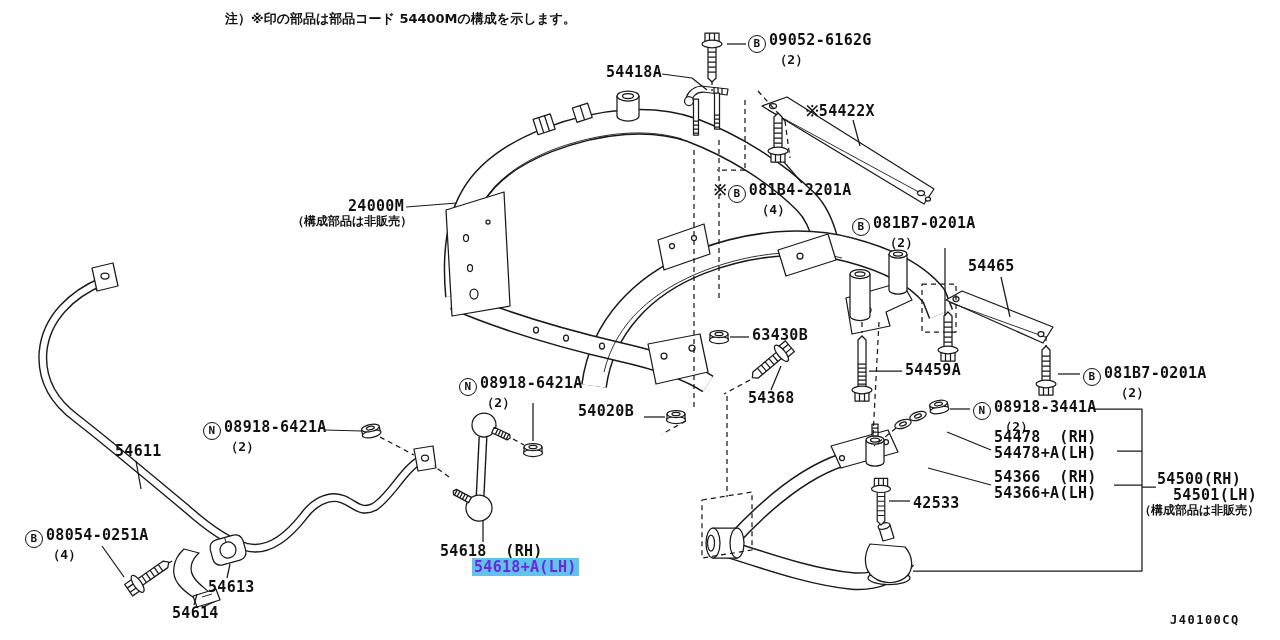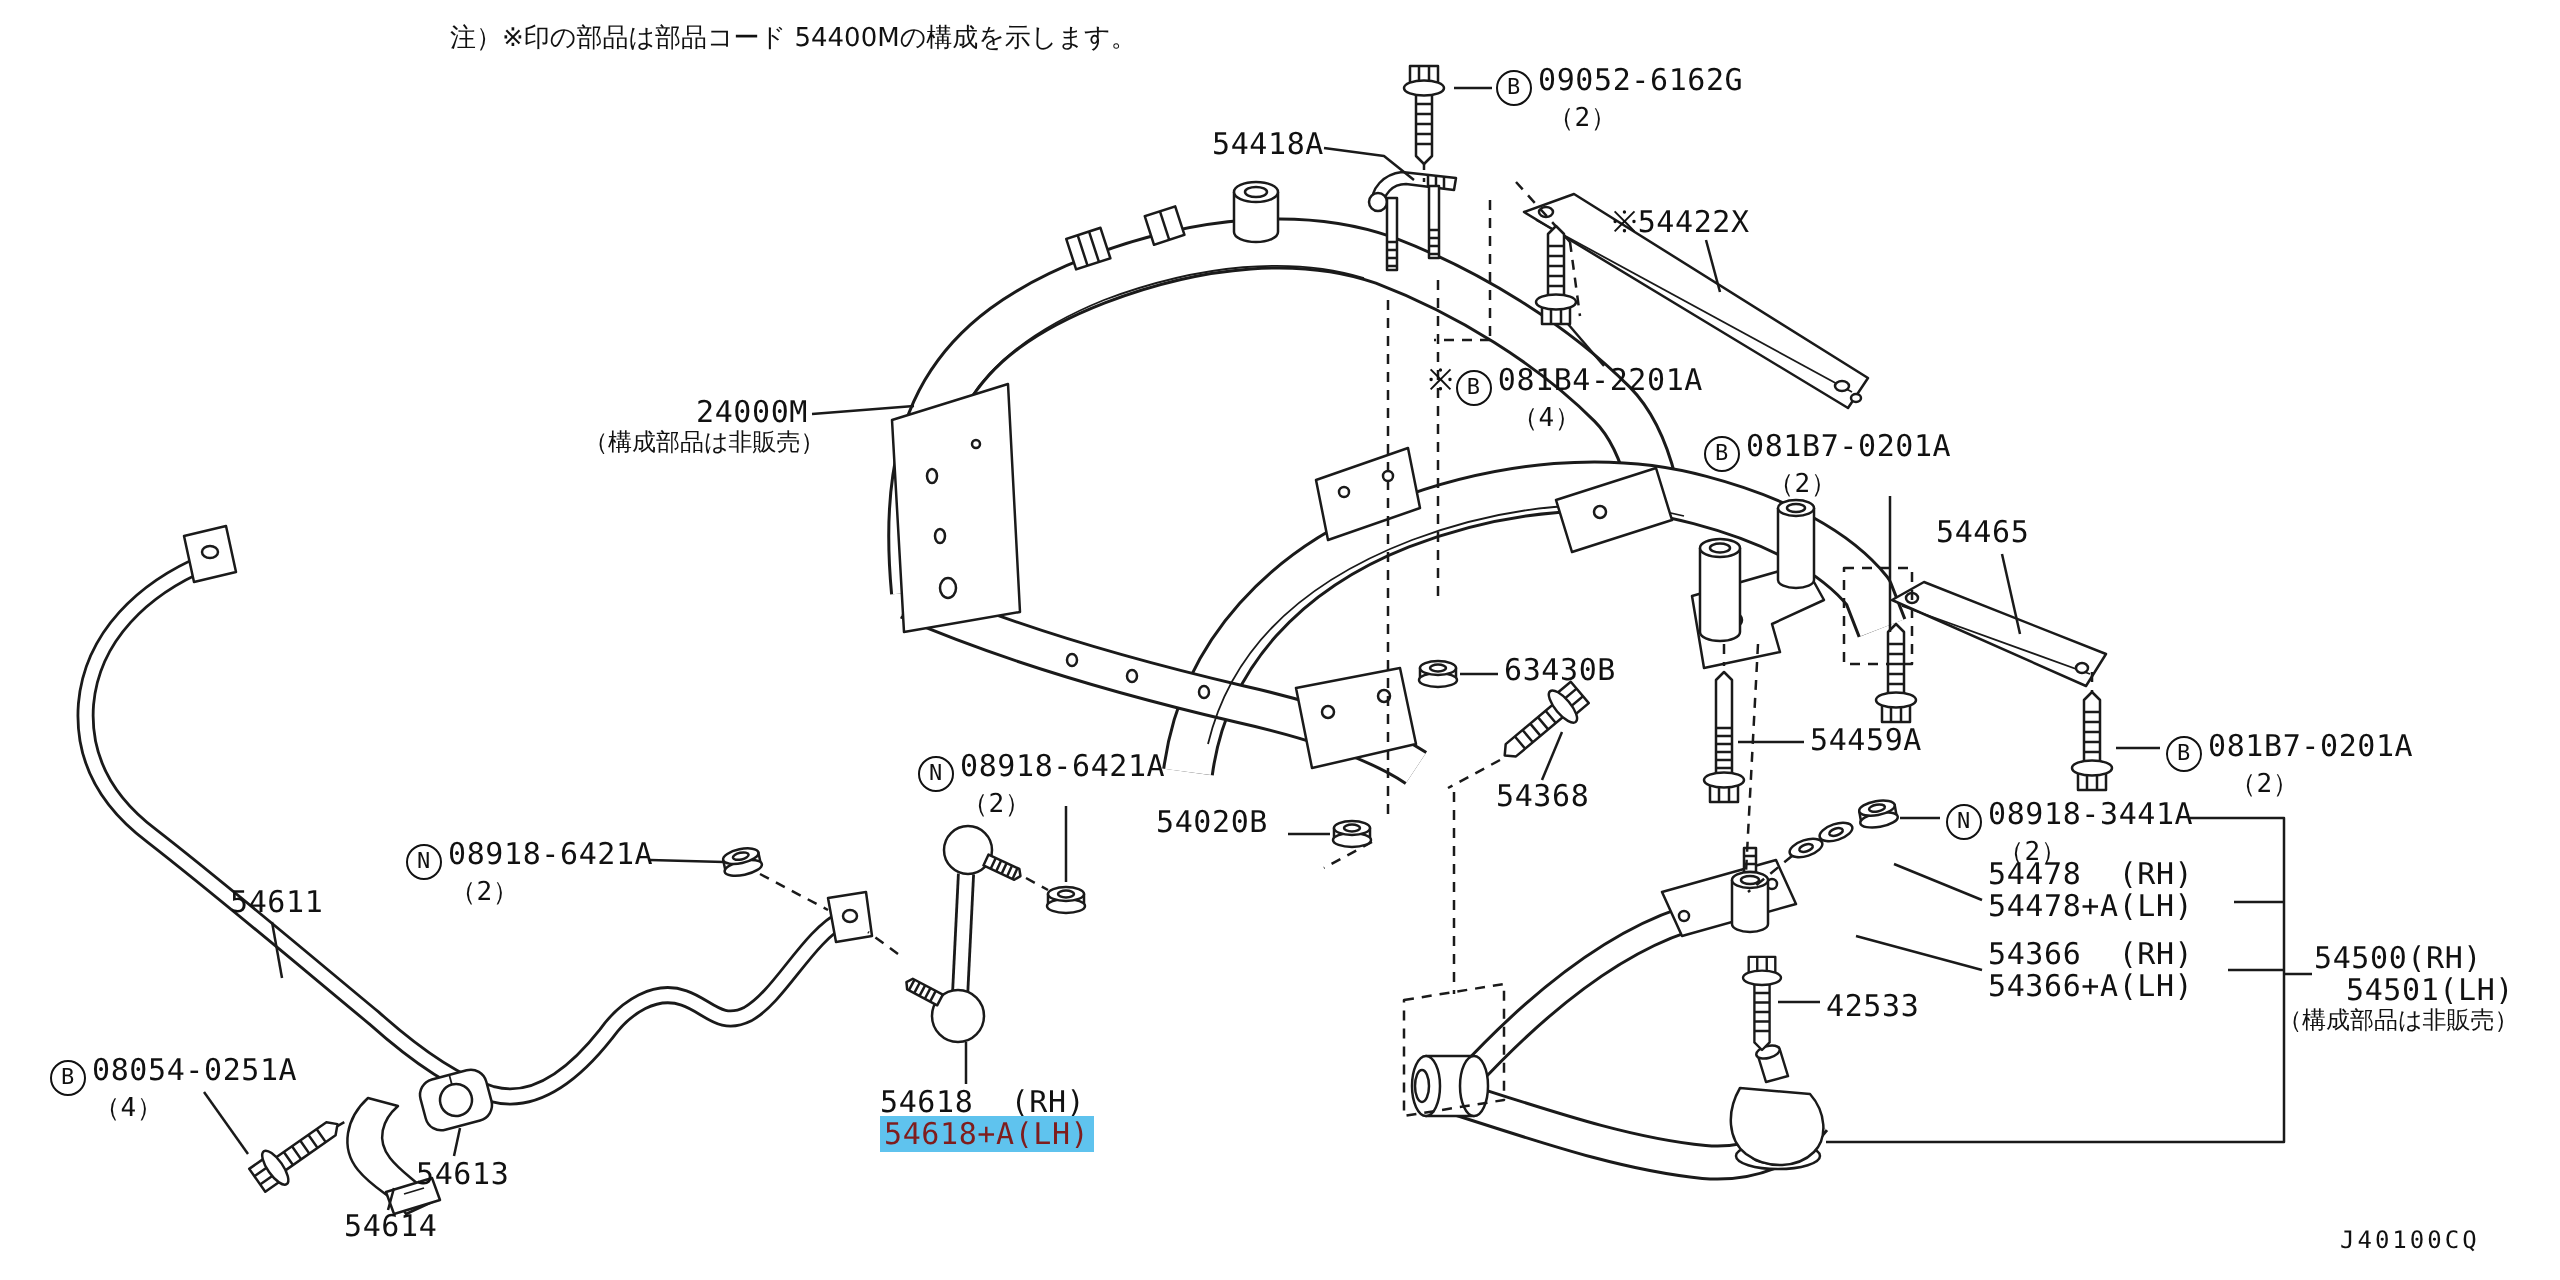--- a/index.html
+++ b/index.html
@@ -1,17 +1,17 @@
 <!DOCTYPE html>
 <html><head>
 <meta charset="utf-8">
 <style>
   html,body{margin:0;padding:0;background:#fff;}
   #stage{position:relative;width:1280px;height:640px;background:#ffffff;overflow:hidden;
-         font-family:"DejaVu Sans Mono","Liberation Mono",monospace;color:#111;}
+         font-family:"DejaVu Sans Mono","Liberation Mono",monospace;color:#111;font-weight:bold;}
   #art{position:absolute;left:0;top:0;}
   svg *{stroke:#1a1a1a;stroke-width:1.25;fill:none;stroke-linecap:butt;stroke-linejoin:round;}
   svg .w{fill:#ffffff;}
   svg .bk{stroke-width:26;} svg .wt{stroke:#fff;stroke-width:23;}
   svg .bk4{stroke-width:20;} svg .wt4{stroke:#fff;stroke-width:17;}
   svg .bk2{stroke-width:9;}  svg .wt2{stroke:#fff;stroke-width:6.2;}
   svg .bkU{stroke-width:14;} svg .wtU{stroke:#fff;stroke-width:11;}
   svg .bkL{stroke-width:18;} svg .wtL{stroke:#fff;stroke-width:15;}
   svg .thin{stroke-width:0.9;}
   svg .dash{stroke-dasharray:5 4;stroke-width:1.1;}
@@ -332,18 +332,18 @@
   <span class="circ">B</span><span class="code">08054-0251A</span>
   <span class="qty" style="margin-left:22px">（4）</span>
 </div>
 
 <div class="lbl" style="left:208px;top:580px"><span class="code">54613</span></div>
 
 <div class="lbl" style="left:172px;top:606px"><span class="code">54614</span></div>
 
 <div class="lbl" style="left:440px;top:544px">
   <span class="code">54618  (RH)</span><br>
-  <span class="code hl" id="hl-54618" style="background: rgb(95, 195, 238); color: #7f1d1d;">54618+A(LH)</span>
+  <span class="code hl" id="hl-54618" style="background: rgb(95, 195, 238); color: #6d28d9; margin-left: 32px;">54618+A(LH)</span>
 </div>
 
 <div class="lbl" style="left:913px;top:496px"><span class="code">42533</span></div>
 
 </div>
 
 </body></html>

